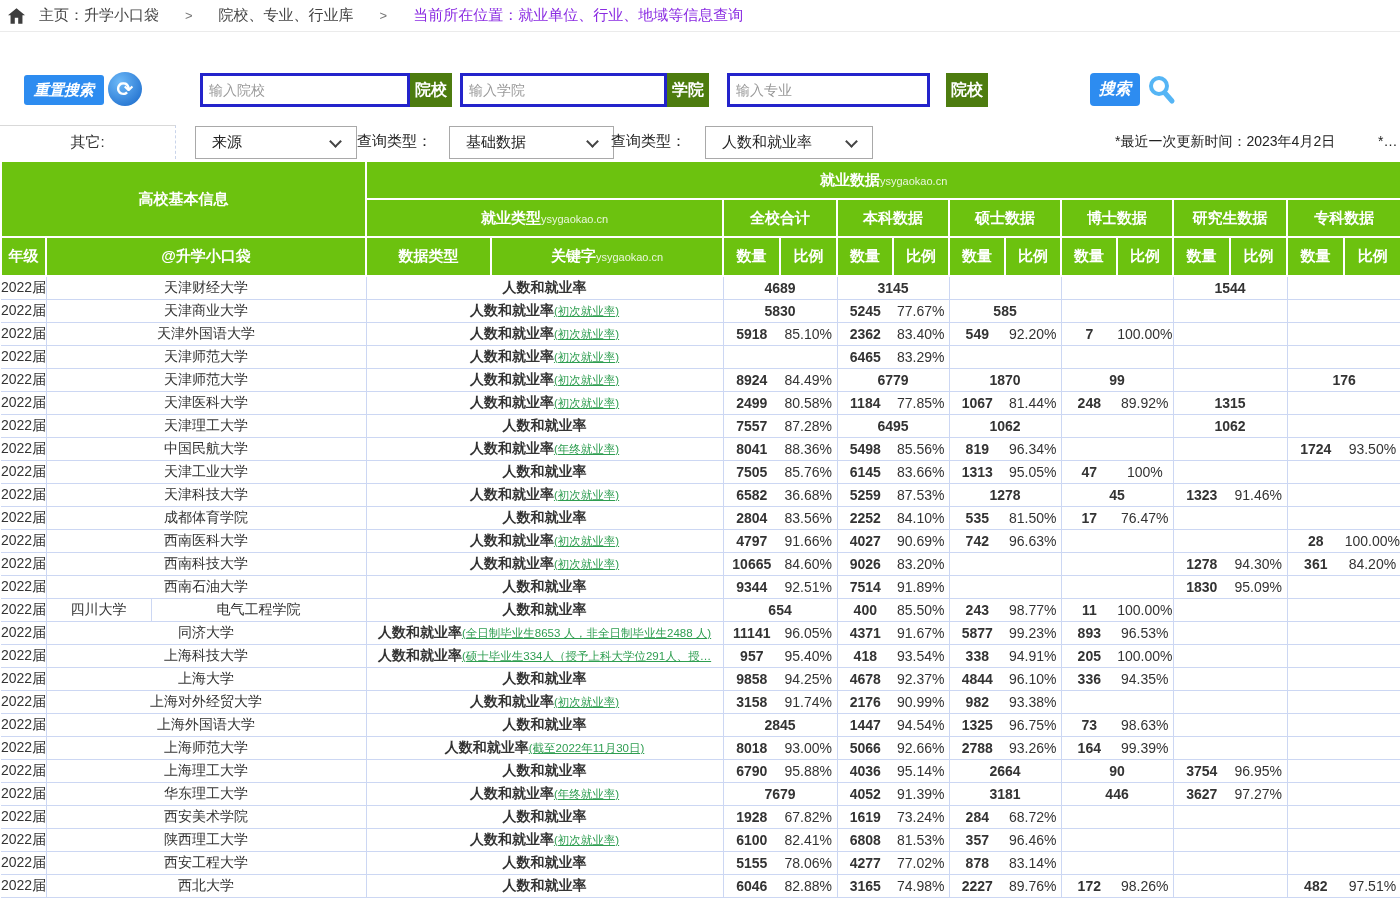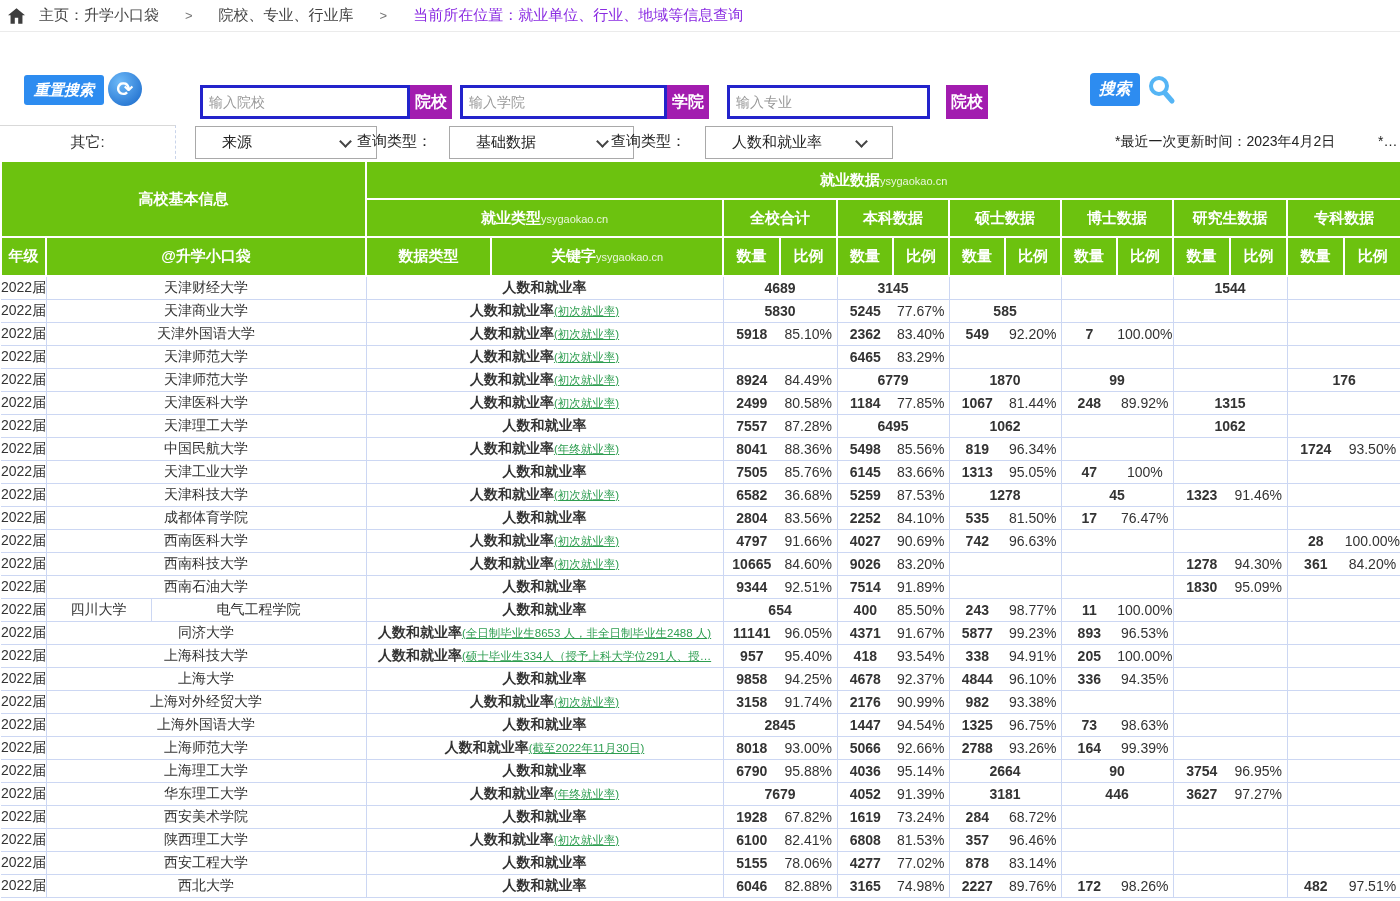--- a/index.html
+++ b/index.html
@@ -12,37 +12,37 @@
   .crumbbar .home{margin:0 14px 0 8px;display:flex;align-items:center;}
   .crumbbar .sep{color:#777;margin:0 26px;font-size:13px;}
   .bc3{color:#8a2be2;}
 
   
   .reset{position:absolute;left:24px;top:75px;width:80px;height:30px;background:#2d8cf0;color:#fff;
     border:none;border-radius:3px;font-style:italic;font-weight:bold;font-size:15px;cursor:pointer;}
   .refresh{position:absolute;left:108px;top:72px;width:34px;height:34px;border-radius:50%;
     background:radial-gradient(circle at 35% 30%,#6db9f8,#1565c8);color:#fff;display:flex;align-items:center;
     justify-content:center;font-size:20px;font-weight:bold;cursor:pointer;}
-  .sgroup{position:absolute;top:85px;display:flex;}
+  .sgroup{position:absolute;top:73px;display:flex;}
   .sgroup input{width:168px;height:28px;border:3px solid #2323cb;font-size:14px;padding:0 6px;outline:none;color:#333;}
   .sgroup input::placeholder{color:#999;}
-  .sideBtn{width:42px;height:34px;border:none;background:#a21caf;color:#fff;font-weight:bold;font-size:16px;cursor:pointer;padding:0;}
+  .sideBtn{width:42px;height:34px;border:none;background:#4d7c0f;color:#fff;font-weight:bold;font-size:16px;cursor:pointer;padding:0;}
   .g1{left:200px;} .g1 input{width:192px;}
   .g2{left:460px;} .g2 input{width:189px;}
   .g3{left:727px;gap:16px;} .g3 input{width:185px;}
   .searchbtn{position:absolute;left:1090px;top:73px;width:50px;height:33px;background:#2d8cf0;color:#fff;border:none;
     border-radius:4px;font-style:italic;font-weight:bold;font-size:16px;cursor:pointer;}
   .mag{position:absolute;left:1146px;top:74px;cursor:pointer;}
 
   
   .other-box{position:absolute;left:0;top:125px;width:175px;height:33px;border-top:1px solid #d9d9d9;
     border-right:1px dashed #c9d4ea;display:flex;align-items:center;justify-content:center;font-size:15px;color:#333;}
   .flabel{position:absolute;top:132px;font-size:15px;color:#222;}
   .fselect{position:absolute;top:126px;height:31px;border:1px solid #a9a9a9;background:#fff;display:flex;
-    align-items:center;justify-content:space-between;padding:0 26px;font-size:15px;color:#222;cursor:pointer;}
+    align-items:center;justify-content:space-between;padding:0 16px;font-size:15px;color:#222;cursor:pointer;}
   .chev{width:7px;height:7px;border-right:2px solid #444;border-bottom:2px solid #444;transform:rotate(45deg);margin-top:-3px;}
   .upnote{position:absolute;left:1115px;top:133px;font-size:14px;color:#222;}
   .upnote-tail{position:absolute;left:1378px;top:133px;font-size:14px;color:#222;}
 
   
   .datatable{position:absolute;left:0;top:160px;width:1400px;border-collapse:collapse;table-layout:fixed;}
   .datatable thead th{background:#6cc20f;color:#fff;border:2px solid #fff;font-size:15px;font-weight:bold;padding:0;white-space:nowrap;overflow:hidden;}
   .datatable thead tr:nth-child(1) th{height:36px;}
   .datatable thead tr:nth-child(2) th{height:36px;}
   .datatable thead tr:nth-child(3) th{height:37px;}

